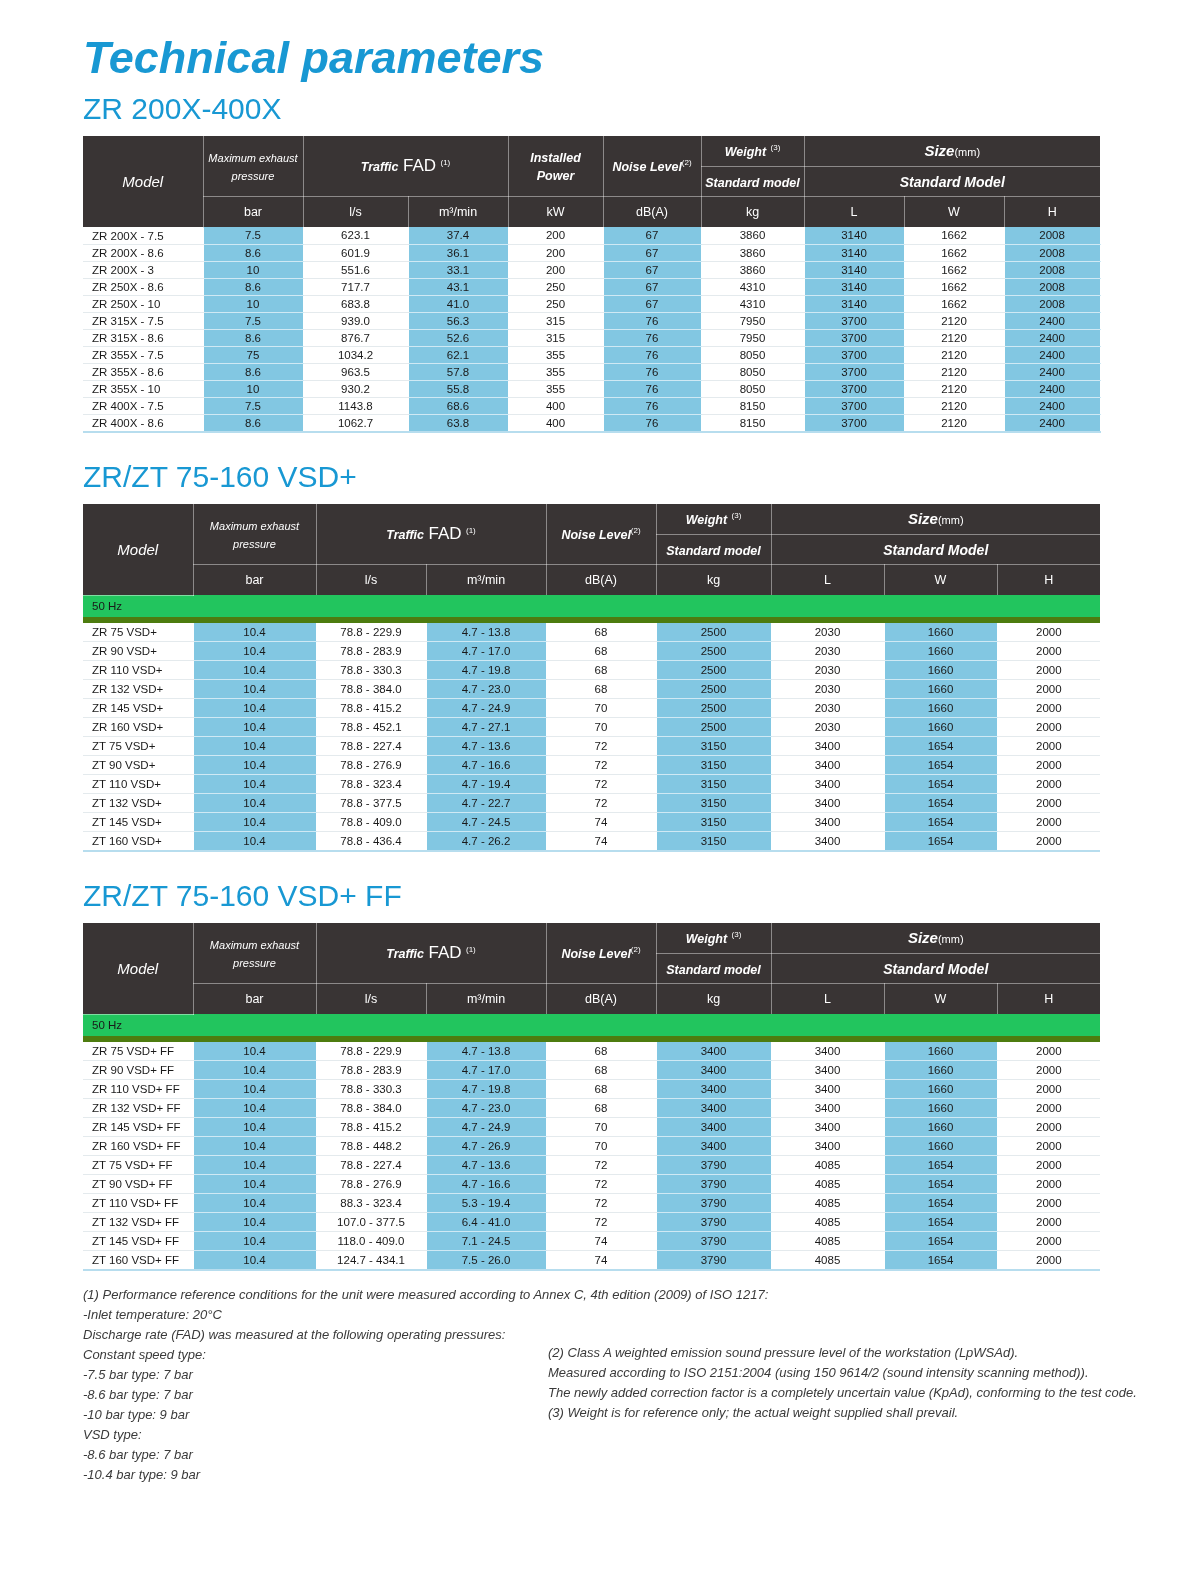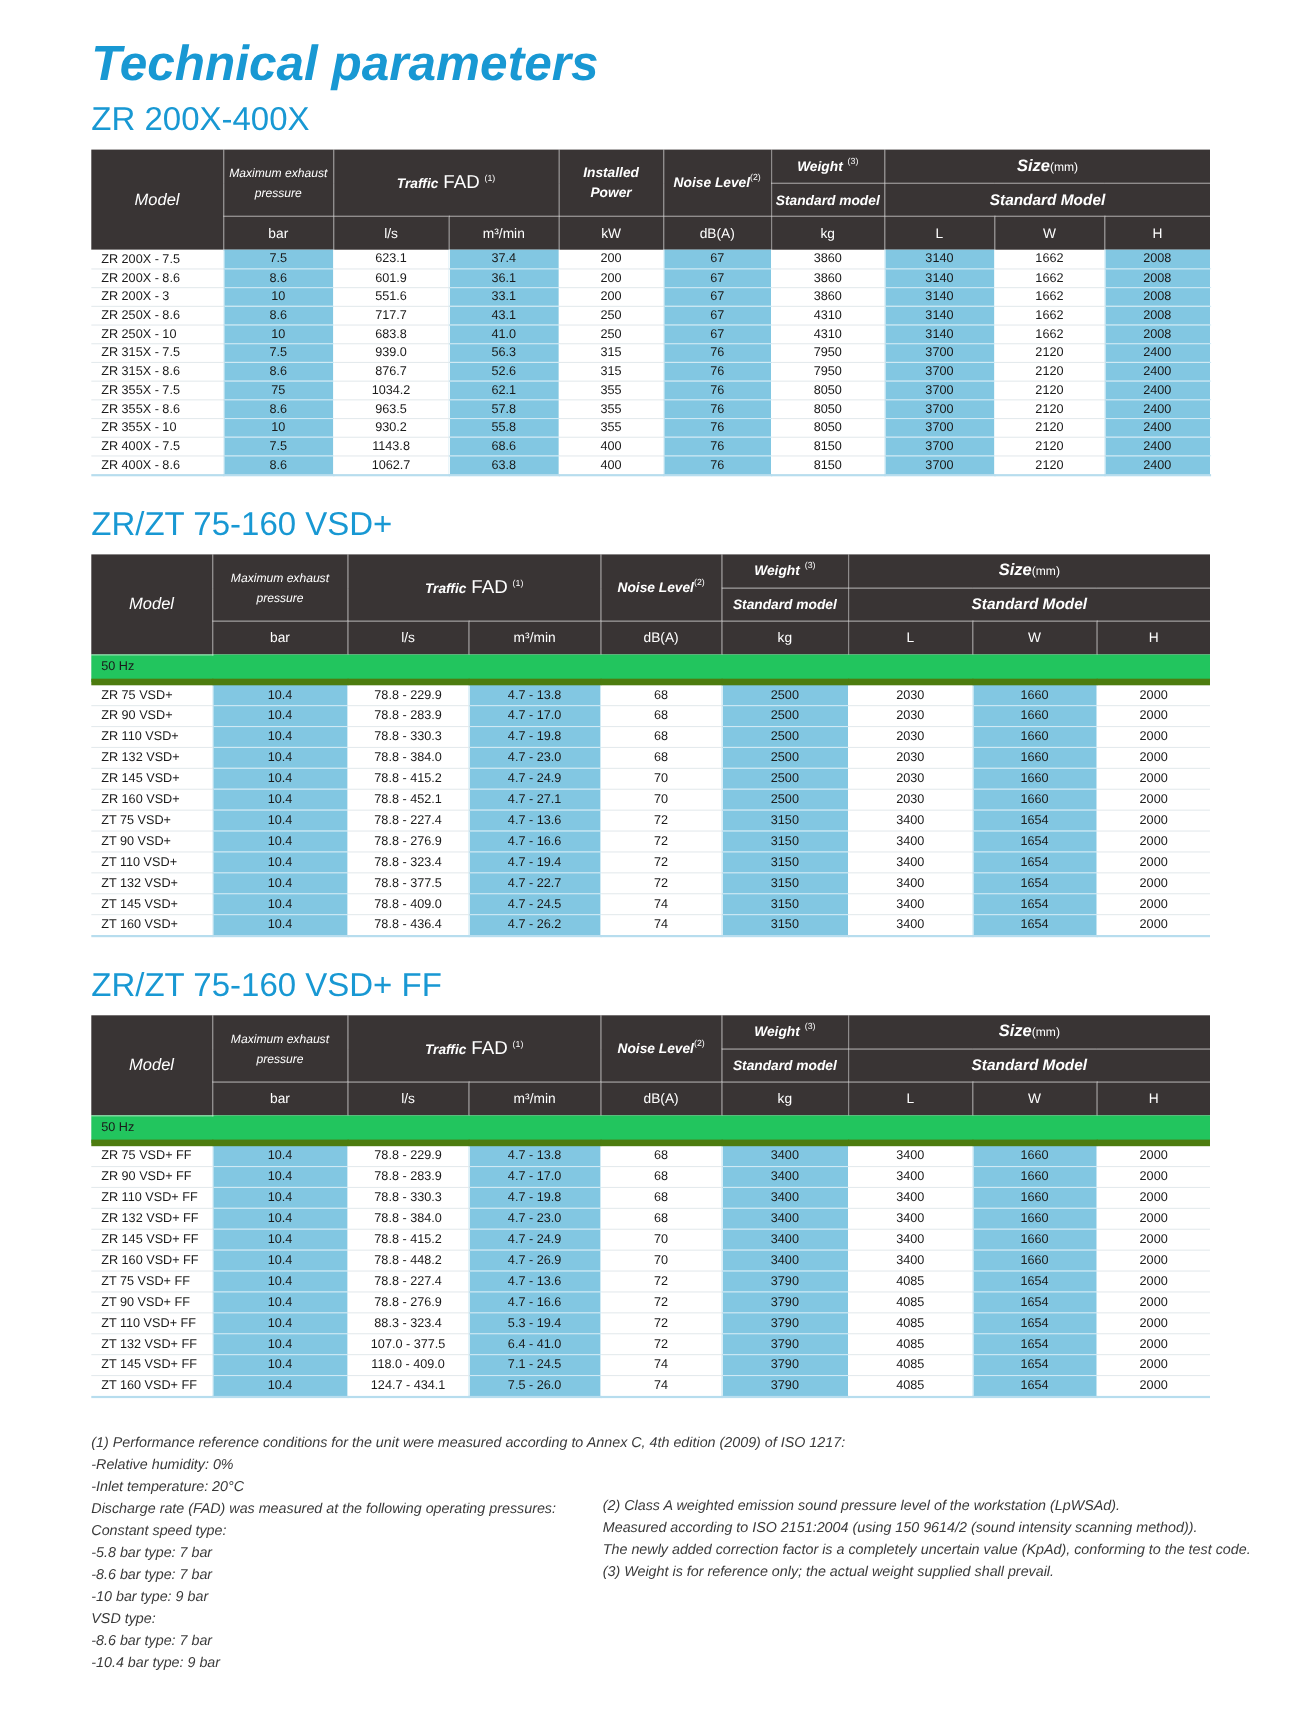--- a/index.html
+++ b/index.html
@@ -59,21 +59,21 @@
   table.spec tbody td.blue {
     background:#82c7e2;
     border-bottom:1px solid #cfe9f4;
     border-left:1px solid #fff; border-right:1px solid #fff;
   }
   table.spec tbody td.band {
     background:#22c55e; text-align:left; padding-left:9px;
     height:21px; font-size:11.5px; border-bottom:6px solid #4d7c0f;
   }
 
-  .footnotes { margin-top:30px; font-style:italic; color:#3a3a3a; }
+  .footnotes { margin-top:14px; font-style:italic; color:#3a3a3a; }
   .footnotes p { margin:0; font-size:13px; line-height:20px; white-space:nowrap; }
   .fn-cols { display:flex; width:1040px; }
   .fn-left { width:465px; flex:0 0 465px; }
   .fn-right { flex:1; padding-top:38px; }
 </style>
 </head>
 <body>
 
 <div class="page">
   <h1 class="page-title">Technical parameters</h1>
@@ -614,25 +614,24 @@
             <td>2000</td>
           </tr>
         </tbody>
       </table>
     </div>
 
   <div class="footnotes">
     <p class="fn-intro">(1) Performance reference conditions for the unit were measured according to Annex C, 4th edition (2009) of ISO 1217:</p>
     <div class="fn-cols">
       <div class="fn-left" id="fn-left">
-          <p>-Relative humidity: 0%</p>
           <p>-Inlet temperature: 20°C</p>
           <p>Discharge rate (FAD) was measured at the following operating pressures:</p>
           <p>Constant speed type:</p>
-          <p>-5.8 bar type: 7 bar</p>
+          <p>-7.5 bar type: 7 bar</p>
           <p>-8.6 bar type: 7 bar</p>
           <p>-10 bar type: 9 bar</p>
           <p>VSD type:</p>
           <p>-8.6 bar type: 7 bar</p>
           <p>-10.4 bar type: 9 bar</p>
         </div>
       <div class="fn-right" id="fn-right">
           <p>(2) Class A weighted emission sound pressure level of the workstation (LpWSAd).</p>
           <p>Measured according to ISO 2151:2004 (using 150 9614/2 (sound intensity scanning method)).</p>
           <p>The newly added correction factor is a completely uncertain value (KpAd), conforming to the test code.</p>

